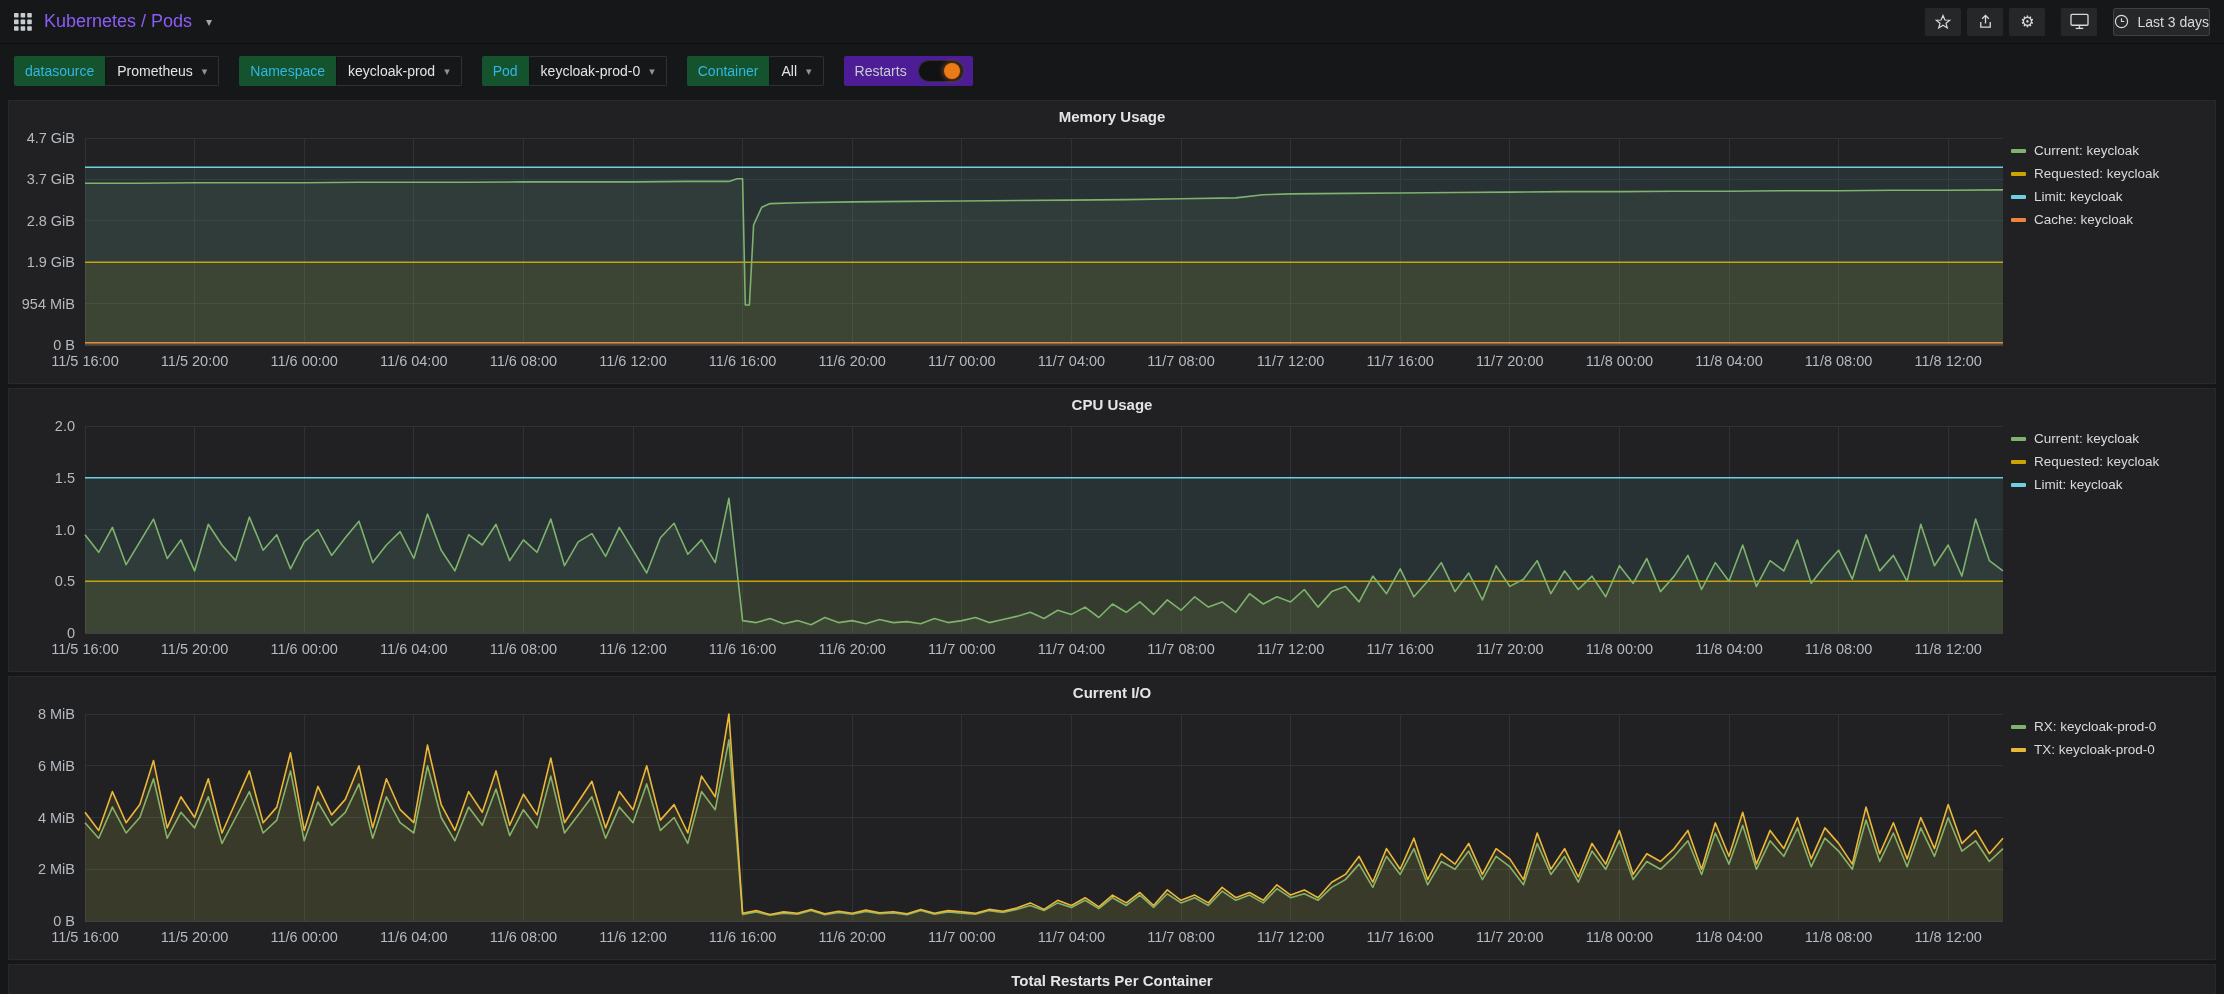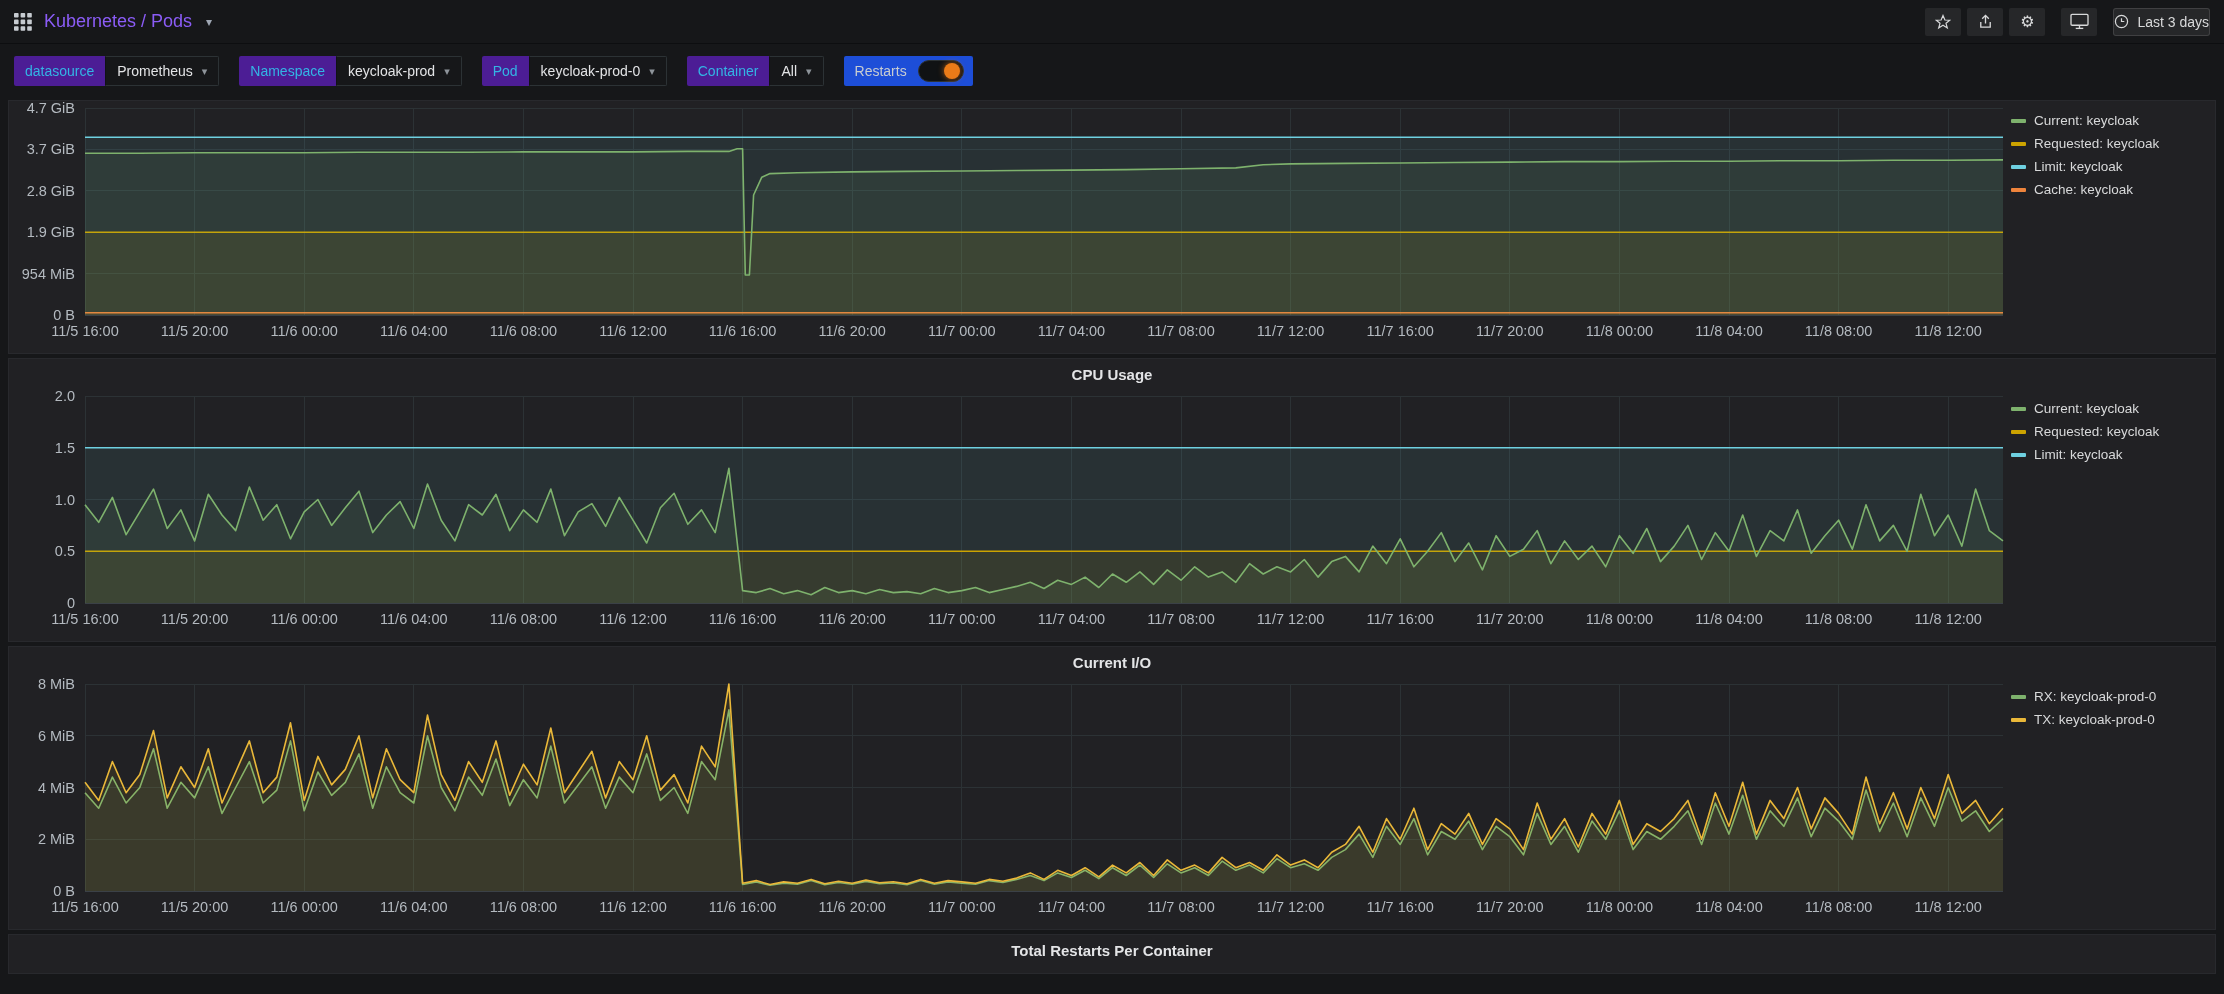--- a/index.html
+++ b/index.html
@@ -28,29 +28,29 @@
   .time-btn{
     display:flex; align-items:center; gap:8px; height:28px; padding:0 0; margin-left:16px;
     background:rgba(255,255,255,.07); border:1px solid rgba(255,255,255,.12); border-radius:3px;
     color:#d8d9da; font-size:14px; cursor:pointer; font-family:inherit;
   }
   
   .submenu{ display:flex; align-items:center; gap:20px; padding:12px 14px; }
   .var-chip{ display:flex; align-items:stretch; height:30px; font-size:14px; border-radius:2px; overflow:hidden; }
   .var-label{
     display:flex; align-items:center; padding:0 11px;
-    background:#4c1d95; color:#33b5e5; white-space:nowrap;
+    background:#14532d; color:#33b5e5; white-space:nowrap;
   }
   .var-value{
     display:flex; align-items:center; gap:9px; padding:0 11px;
     background:#161719; border:1px solid #2c3235; border-left:1px solid #101214;
     color:#e3e4e6; cursor:pointer; white-space:nowrap;
   }
   .var-value .caret{ color:#8e949a; font-size:11px; }
-  .switch-chip{ display:flex; align-items:center; height:30px; background:#1d4ed8; border-radius:2px; padding-right:9px; }
+  .switch-chip{ display:flex; align-items:center; height:30px; background:#4c1d95; border-radius:2px; padding-right:9px; }
   .switch-label{ display:flex; align-items:center; padding:0 11px; color:#c7ccd1; font-size:14px; }
   .switch{
     position:relative; width:46px; height:22px; border-radius:12px;
     background:#101214; border:1px solid #2c3235; cursor:pointer;
   }
   .switch .knob{
     position:absolute; top:2px; right:3px; width:16px; height:16px; border-radius:50%;
     background:#eb7b18; box-shadow:0 0 6px rgba(235,123,24,.7);
   }
   
@@ -158,20 +158,21 @@
       <span class="switch-label">Restarts</span>
       <span class="switch">
           <span class="knob"></span>
         </span>
     </div>
   </div>
 
   <main class="panels">
 
     <section class="panel">
+      <div class="panel-title">Memory Usage</div>
       <div class="chart-row">
         <div class="chart-wrap">
           <svg class="chart" viewBox="0 0 1998 246">
               <line x1="72" x2="72" y1="7" y2="214" stroke="#2c3235" stroke-width="1" shape-rendering="crispEdges"></line>
               <text x="72" y="235" text-anchor="middle" fill="#b4bac0" font-size="14.5">11/5 16:00</text>
               <line x1="181.6" x2="181.6" y1="7" y2="214" stroke="#2c3235" stroke-width="1" shape-rendering="crispEdges"></line>
               <text x="181.6" y="235" text-anchor="middle" fill="#b4bac0" font-size="14.5">11/5 20:00</text>
               <line x1="291.2" x2="291.2" y1="7" y2="214" stroke="#2c3235" stroke-width="1" shape-rendering="crispEdges"></line>
               <text x="291.2" y="235" text-anchor="middle" fill="#b4bac0" font-size="14.5">11/6 00:00</text>
               <line x1="400.8" x2="400.8" y1="7" y2="214" stroke="#2c3235" stroke-width="1" shape-rendering="crispEdges"></line>

